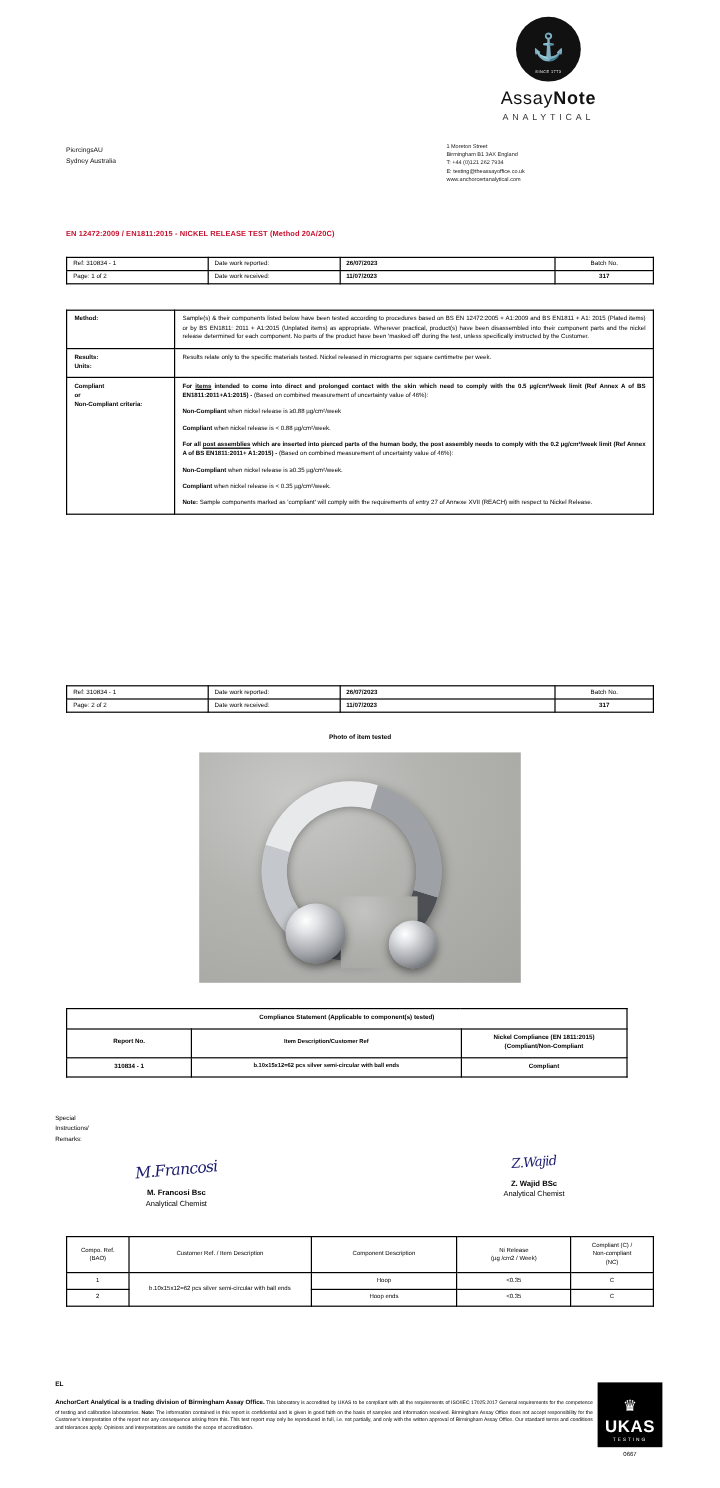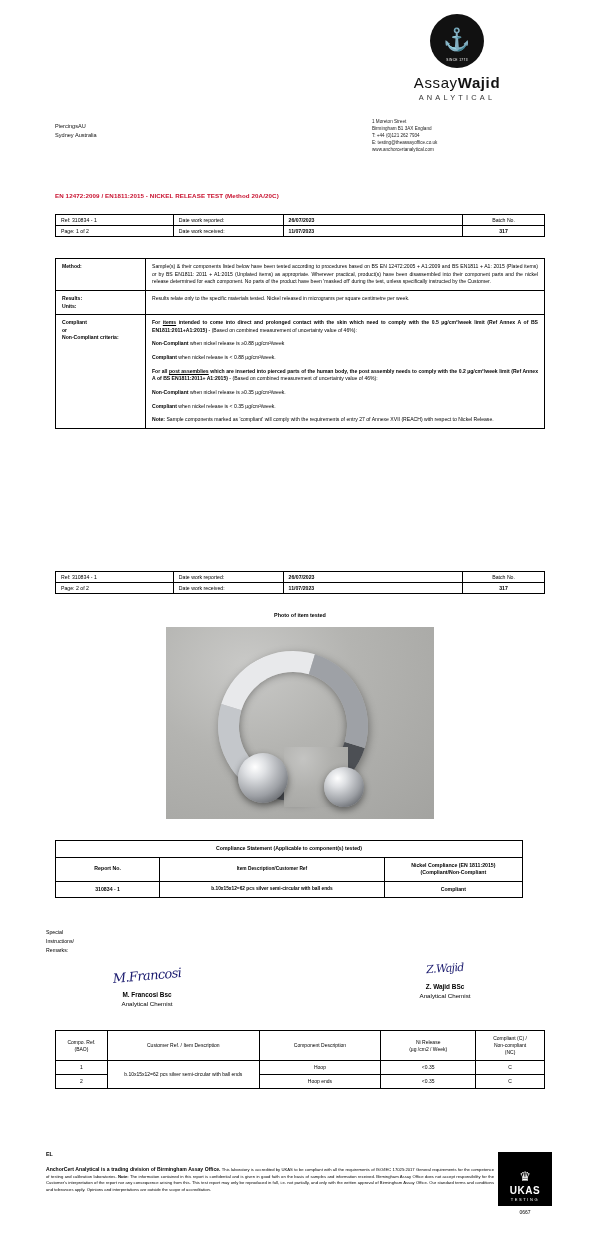--- a/index.html
+++ b/index.html
@@ -196,36 +196,36 @@
   .ukas {
     position: absolute; right: 48px; top: 1152px;
     width: 54px; text-align: center;
   }
   .ukas-box {
     width: 54px; height: 54px; background: #000; color: #fff;
     display: flex; flex-direction: column; align-items: center;
     justify-content: flex-end; padding-bottom: 4px;
   }
   .ukas-crown { font-size: 13px; line-height: 1; margin-bottom: 2px; }
-  .ukas-name { font-size: 10px; font-weight: 700; letter-spacing: .5px; }
+  .ukas-name { font-size: 14px; font-weight: 700; letter-spacing: .5px; }
   .ukas-sub { font-size: 4px; letter-spacing: 1.6px; margin-top: 1px; }
   .ukas-num { font-size: 5px; margin-top: 3px; color: #000; font-weight: 400; }
 </style>
 </head>
 <body>
 
 <div class="page">
 
   <div class="header">
     <div class="logo-wrap">
       <div class="logo-circle">
         <span class="anchor-glyph">⚓</span>
         <span class="logo-since">SINCE 1773</span>
       </div>
-      <div class="brand-main"><span>Assay</span><b>Wajid</b></div>
+      <div class="brand-main"><span>Assay</span><b>Note</b></div>
       <div class="brand-sub">ANALYTICAL</div>
     </div>
 
     <div class="addr">
       <div>1 Moreton Street</div>
       <div>Birmingham B1 3AX England</div>
       <div>T: +44 (0)121 262 7934</div>
       <div>E: testing@theassayoffice.co.uk</div>
       <div>www.anchorcertanalytical.com</div>
     </div>

